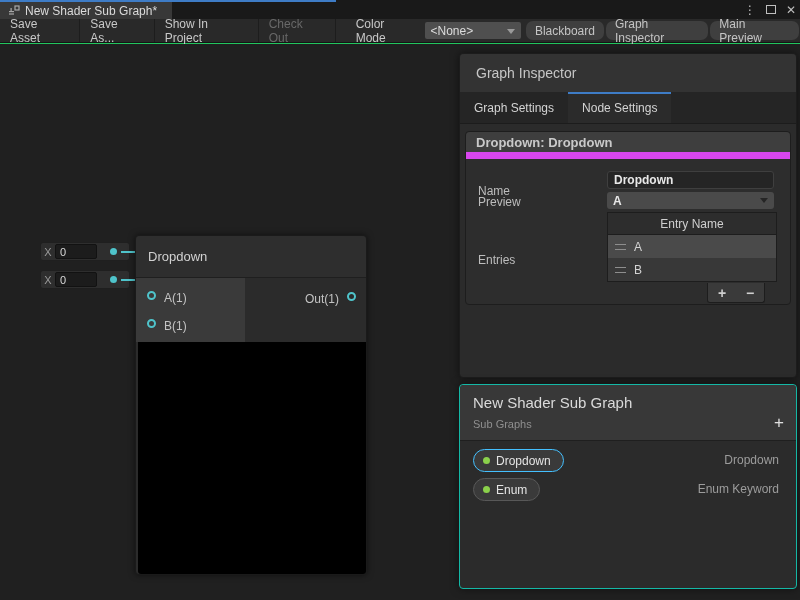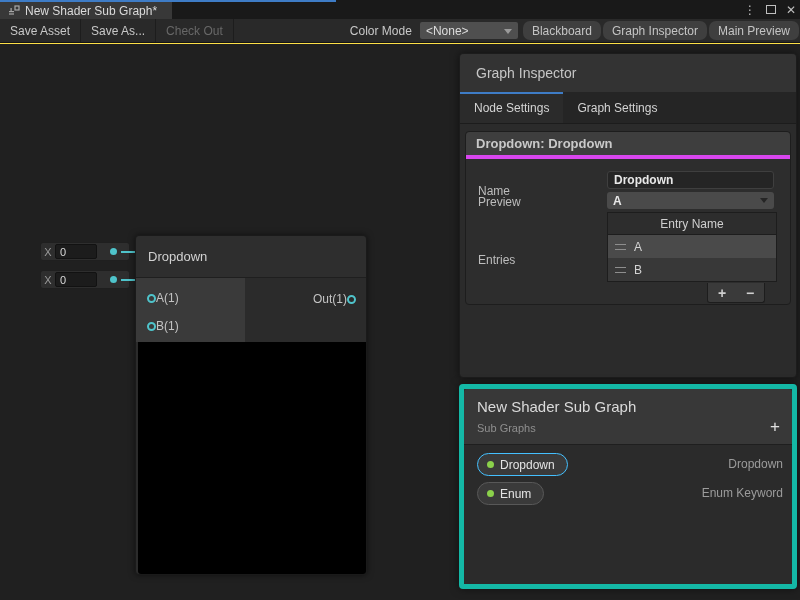--- a/index.html
+++ b/index.html
@@ -1,18 +1,18 @@
 <!DOCTYPE html>
 <html><head>
 <meta charset="utf-8">
 <style>
   * { margin:0; padding:0; box-sizing:border-box; }
   html,body { width:800px; height:600px; overflow:hidden; }
   body { font-family:"Liberation Sans","DejaVu Sans",sans-serif; background:#191919; color:#c8c8c8; font-size:12px; }
-  #app { position:relative; width:800px; height:492px; background:#fde047; }
+  #app { position:relative; width:800px; height:492px; background:#22c55e; }
 
   
   #titlebar { position:absolute; left:0; top:0; width:800px; height:19px; background:#191919; }
   #focusline { position:absolute; left:0; top:0; width:336px; height:2px; background:#3e7cc6; }
   #doc-tab { position:absolute; left:0; top:2px; width:172px; height:17px; background:#383838;
              display:flex; align-items:center; gap:5px; padding:0 8px; color:#dbdbdb; }
   #doc-tab .ticon { width:12px; height:12px; flex:0 0 auto; }
   #win-controls { position:absolute; right:4px; top:0; height:19px; display:flex; align-items:center; gap:10px; color:#bfbfbf; font-size:12px; }
   #win-controls .wc { cursor:default; line-height:1; }
   #win-controls .maxbox { width:10px; height:9px; border:1.5px solid #bfbfbf; }
@@ -33,21 +33,21 @@
   
   #canvas { position:absolute; left:0; top:44px; width:800px; height:556px; background:#202020; }
 
   
   #node { position:absolute; left:135px; top:191px; width:232px; height:340px; background:#2b2b2b;
           border-radius:4px; box-shadow:0 0 6px rgba(0,0,0,.55); border:1px solid #1a1a1a; }
   #node-title { height:42px; background:#2e2e2e; border-bottom:1px solid #1f1f1f; border-radius:4px 4px 0 0;
                 display:flex; align-items:center; padding:0 12px; color:#d2d2d2; font-size:13px; }
   #node-body { position:relative; height:64px; background:#2b2b2b; }
   #node-body-left { position:absolute; left:0; top:0; width:109px; height:64px; background:#3a3a3a; }
-  .port-row { position:absolute; display:flex; align-items:center; color:#c3c3c3; }
+  .port-row { position:absolute; display:flex; align-items:flex-start; gap:8px; color:#c3c3c3; }
   .port-circle { width:9px; height:9px; border:2px solid #4fc4cb; border-radius:50%; background:#3a3a3a; }
   .port-circle.out { background:#2b2b2b; }
   #node-preview { position:absolute; left:2px; top:106px; width:228px; height:232px; background:#000; border-radius:0 0 3px 3px; }
 
   
   .pwidget { position:absolute; left:40px; width:90px; height:19px; background:#2e2e2e;
              border:1px solid #1f1f1f; border-radius:3px; display:flex; align-items:center; }
   .pwidget .axis { color:#9a9a9a; width:14px; text-align:center; font-size:11px; }
   .pwidget .numfield { width:42px; height:15px; background:#1c1c1c; border:1px solid #121212; border-radius:2px;
              color:#d8d8d8; font-size:11px; padding-left:4px; display:flex; align-items:center; }
@@ -59,42 +59,42 @@
                border-radius:4px; border:1px solid #1c1c1c; box-shadow:0 0 8px rgba(0,0,0,.5); }
   #insp-header { height:38px; background:#333333; border-radius:4px 4px 0 0; display:flex; align-items:center;
                  padding:0 16px; color:#c6c6c6; font-size:14px; }
   #insp-tabs { height:32px; background:#252525; display:flex; border-bottom:1px solid #1c1c1c; }
   .insp-tab { padding:0 14px; display:flex; align-items:center; color:#d4d4d4; position:relative; }
   .insp-tab.active { background:#2b2b2b; }
   .insp-tab.active::before { content:""; position:absolute; left:0; top:0; right:0; height:2px; background:#3e7cc6; }
 
   #section-box { position:absolute; left:5px; top:77px; width:326px; height:174px; border:1px solid #1d1d1d;
                  border-radius:4px; background:#2d2d2d; }
-  #section-header { height:27px; background:#3e3e3e; border-radius:4px 4px 0 0; border-bottom:4px solid #d946ef;
+  #section-header { height:27px; background:#3e3e3e; border-radius:4px 4px 0 0; border-bottom:7px solid #d946ef;
                  display:flex; align-items:center; padding:0 10px; color:#c9c9c9; font-weight:bold; font-size:13px; }
   .fld-label { position:absolute; left:12px; color:#bdbdbd; }
   #name-field { position:absolute; left:141px; top:39px; width:167px; height:18px; background:#252525;
                 border:1px solid #3f3f3f; border-radius:3px; color:#e8e8e8; font-weight:bold;
                 display:flex; align-items:center; padding:0 6px; }
   #default-dd { position:absolute; left:141px; top:60px; width:167px; height:17px; background:#4a4a4a;
                 border-radius:3px; color:#e8e8e8; font-weight:bold; display:flex; align-items:center; padding:0 6px; }
   #default-dd .arrow { position:absolute; right:6px; top:6px; width:0; height:0;
                 border-left:4px solid transparent; border-right:4px solid transparent; border-top:5px solid #252525; }
   #entries-table { position:absolute; left:141px; top:80px; width:170px; background:#2d2d2d; border:1px solid #1d1d1d; }
   #entries-head { height:22px; display:flex; align-items:center; justify-content:center; color:#cfcfcf; border-bottom:1px solid #1d1d1d; }
   .entry-row { height:23px; display:flex; align-items:center; gap:8px; padding:0 7px; background:#383838; color:#d4d4d4; }
   .entry-row.selected { background:#4a4a4a; }
   .drag-handle { width:11px; height:6px; border-top:1.5px solid #8e8e8e; border-bottom:1.5px solid #8e8e8e; }
   #entries-footer { position:absolute; left:241px; top:151px; width:58px; height:20px; background:#3a3a3a;
                 border:1px solid #1d1d1d; border-top:none; border-radius:0 0 3px 3px;
                 display:flex; align-items:center; justify-content:space-around; color:#cfcfcf; font-size:14px; font-weight:bold; }
 
   
   #blackboard { position:absolute; left:459px; top:384px; width:338px; height:205px; background:#2b2b2b;
-                border-radius:4px; border:5px solid #14b8a6; box-shadow:0 0 8px rgba(0,0,0,.5); }
+                border-radius:4px; border:1px solid #14b8a6; box-shadow:0 0 8px rgba(0,0,0,.5); }
   #bb-header { height:56px; background:#383838; border-radius:4px 4px 0 0; border-bottom:1px solid #1f1f1f; position:relative; }
   #bb-title { position:absolute; left:13px; top:9px; color:#dadada; font-size:15px; }
   #bb-subtitle { position:absolute; left:13px; top:33px; color:#8f8f8f; font-size:11px; }
   #bb-add { position:absolute; right:12px; top:29px; color:#e0e0e0; font-size:17px; line-height:1; }
   .bb-row { position:absolute; left:0; width:336px; height:23px; }
   .pill { position:absolute; left:13px; top:0; height:23px; border-radius:12px; background:#3a3a3a;
           border:1px solid #585858; display:flex; align-items:center; gap:6px; padding:0 12px 0 9px; color:#e4e4e4; }
   .pill.selected { border:1.5px solid #44c0ff; }
   .gdot { width:7px; height:7px; border-radius:50%; background:#8bd14b; }
   .bb-type { position:absolute; right:17px; top:4px; color:#9c9c9c; }
@@ -118,20 +118,21 @@
     <div id="win-controls">
       <span class="wc">⋮</span>
       <span class="wc maxbox"></span>
       <span class="wc">✕</span>
     </div>
   </div>
 
   <div id="toolbar">
     <div class="tb-btn">Save Asset</div>
     <div class="tb-btn">Save As...</div>
+    <div class="tb-btn">Show In Project</div>
     <div class="tb-btn disabled">Check Out</div>
     <div id="tb-right">
       <div id="color-mode-label">Color Mode</div>
       <div id="color-mode-dd">
         <span>&lt;None&gt;</span>
         <span class="arrow"></span>
       </div>
       <div class="tb-toggle">Blackboard</div>
       <div class="tb-toggle">Graph Inspector</div>
       <div class="tb-toggle">Main Preview</div>
@@ -170,22 +171,22 @@
           <span class="port-circle out"></span>
         </div>
       </div>
       <div id="node-preview"></div>
     </div>
   </div>
 
   <div id="inspector">
     <div id="insp-header">Graph Inspector</div>
     <div id="insp-tabs">
+      <div class="insp-tab">Graph Settings</div>
       <div class="insp-tab active">Node Settings</div>
-      <div class="insp-tab">Graph Settings</div>
     </div>
     <div id="section-box">
       <div id="section-header">Dropdown: Dropdown</div>
       <div class="fld-label" style="top:52px;">Name</div>
       <div id="name-field">Dropdown</div>
       <div class="fld-label" style="top:63px;">Preview</div>
       <div id="default-dd">
         <span>A</span>
         <span class="arrow"></span>
       </div>

